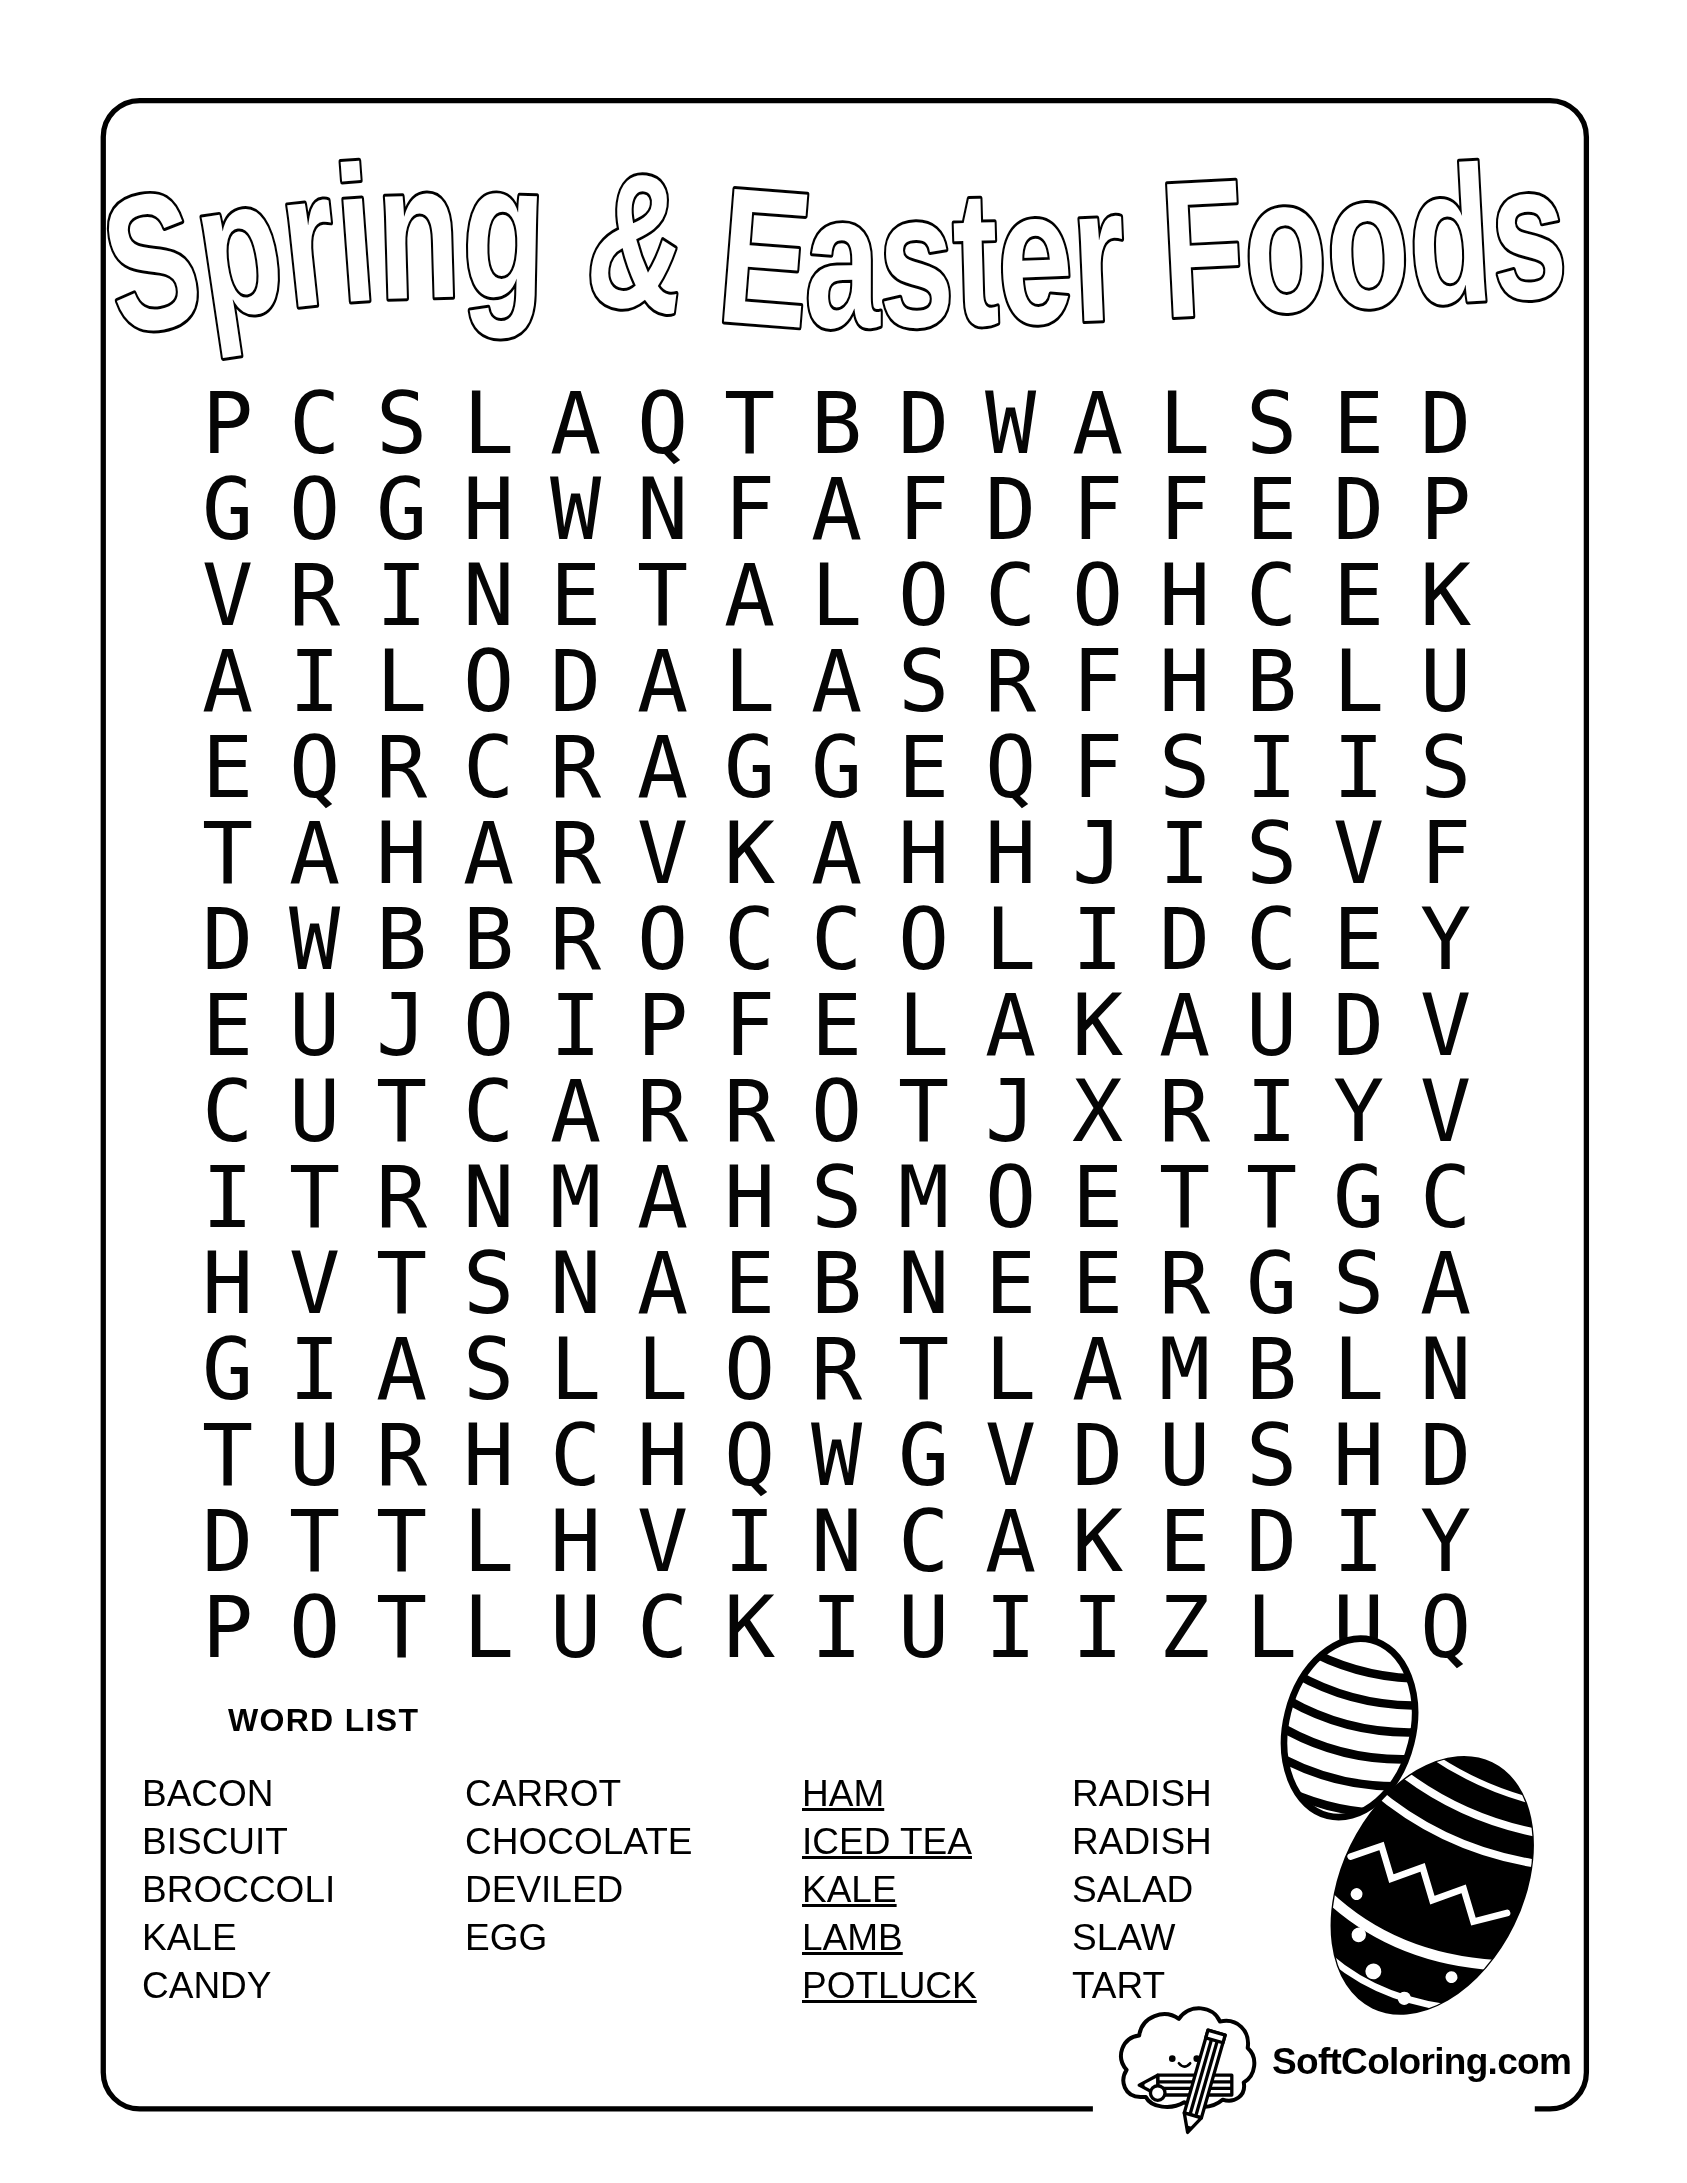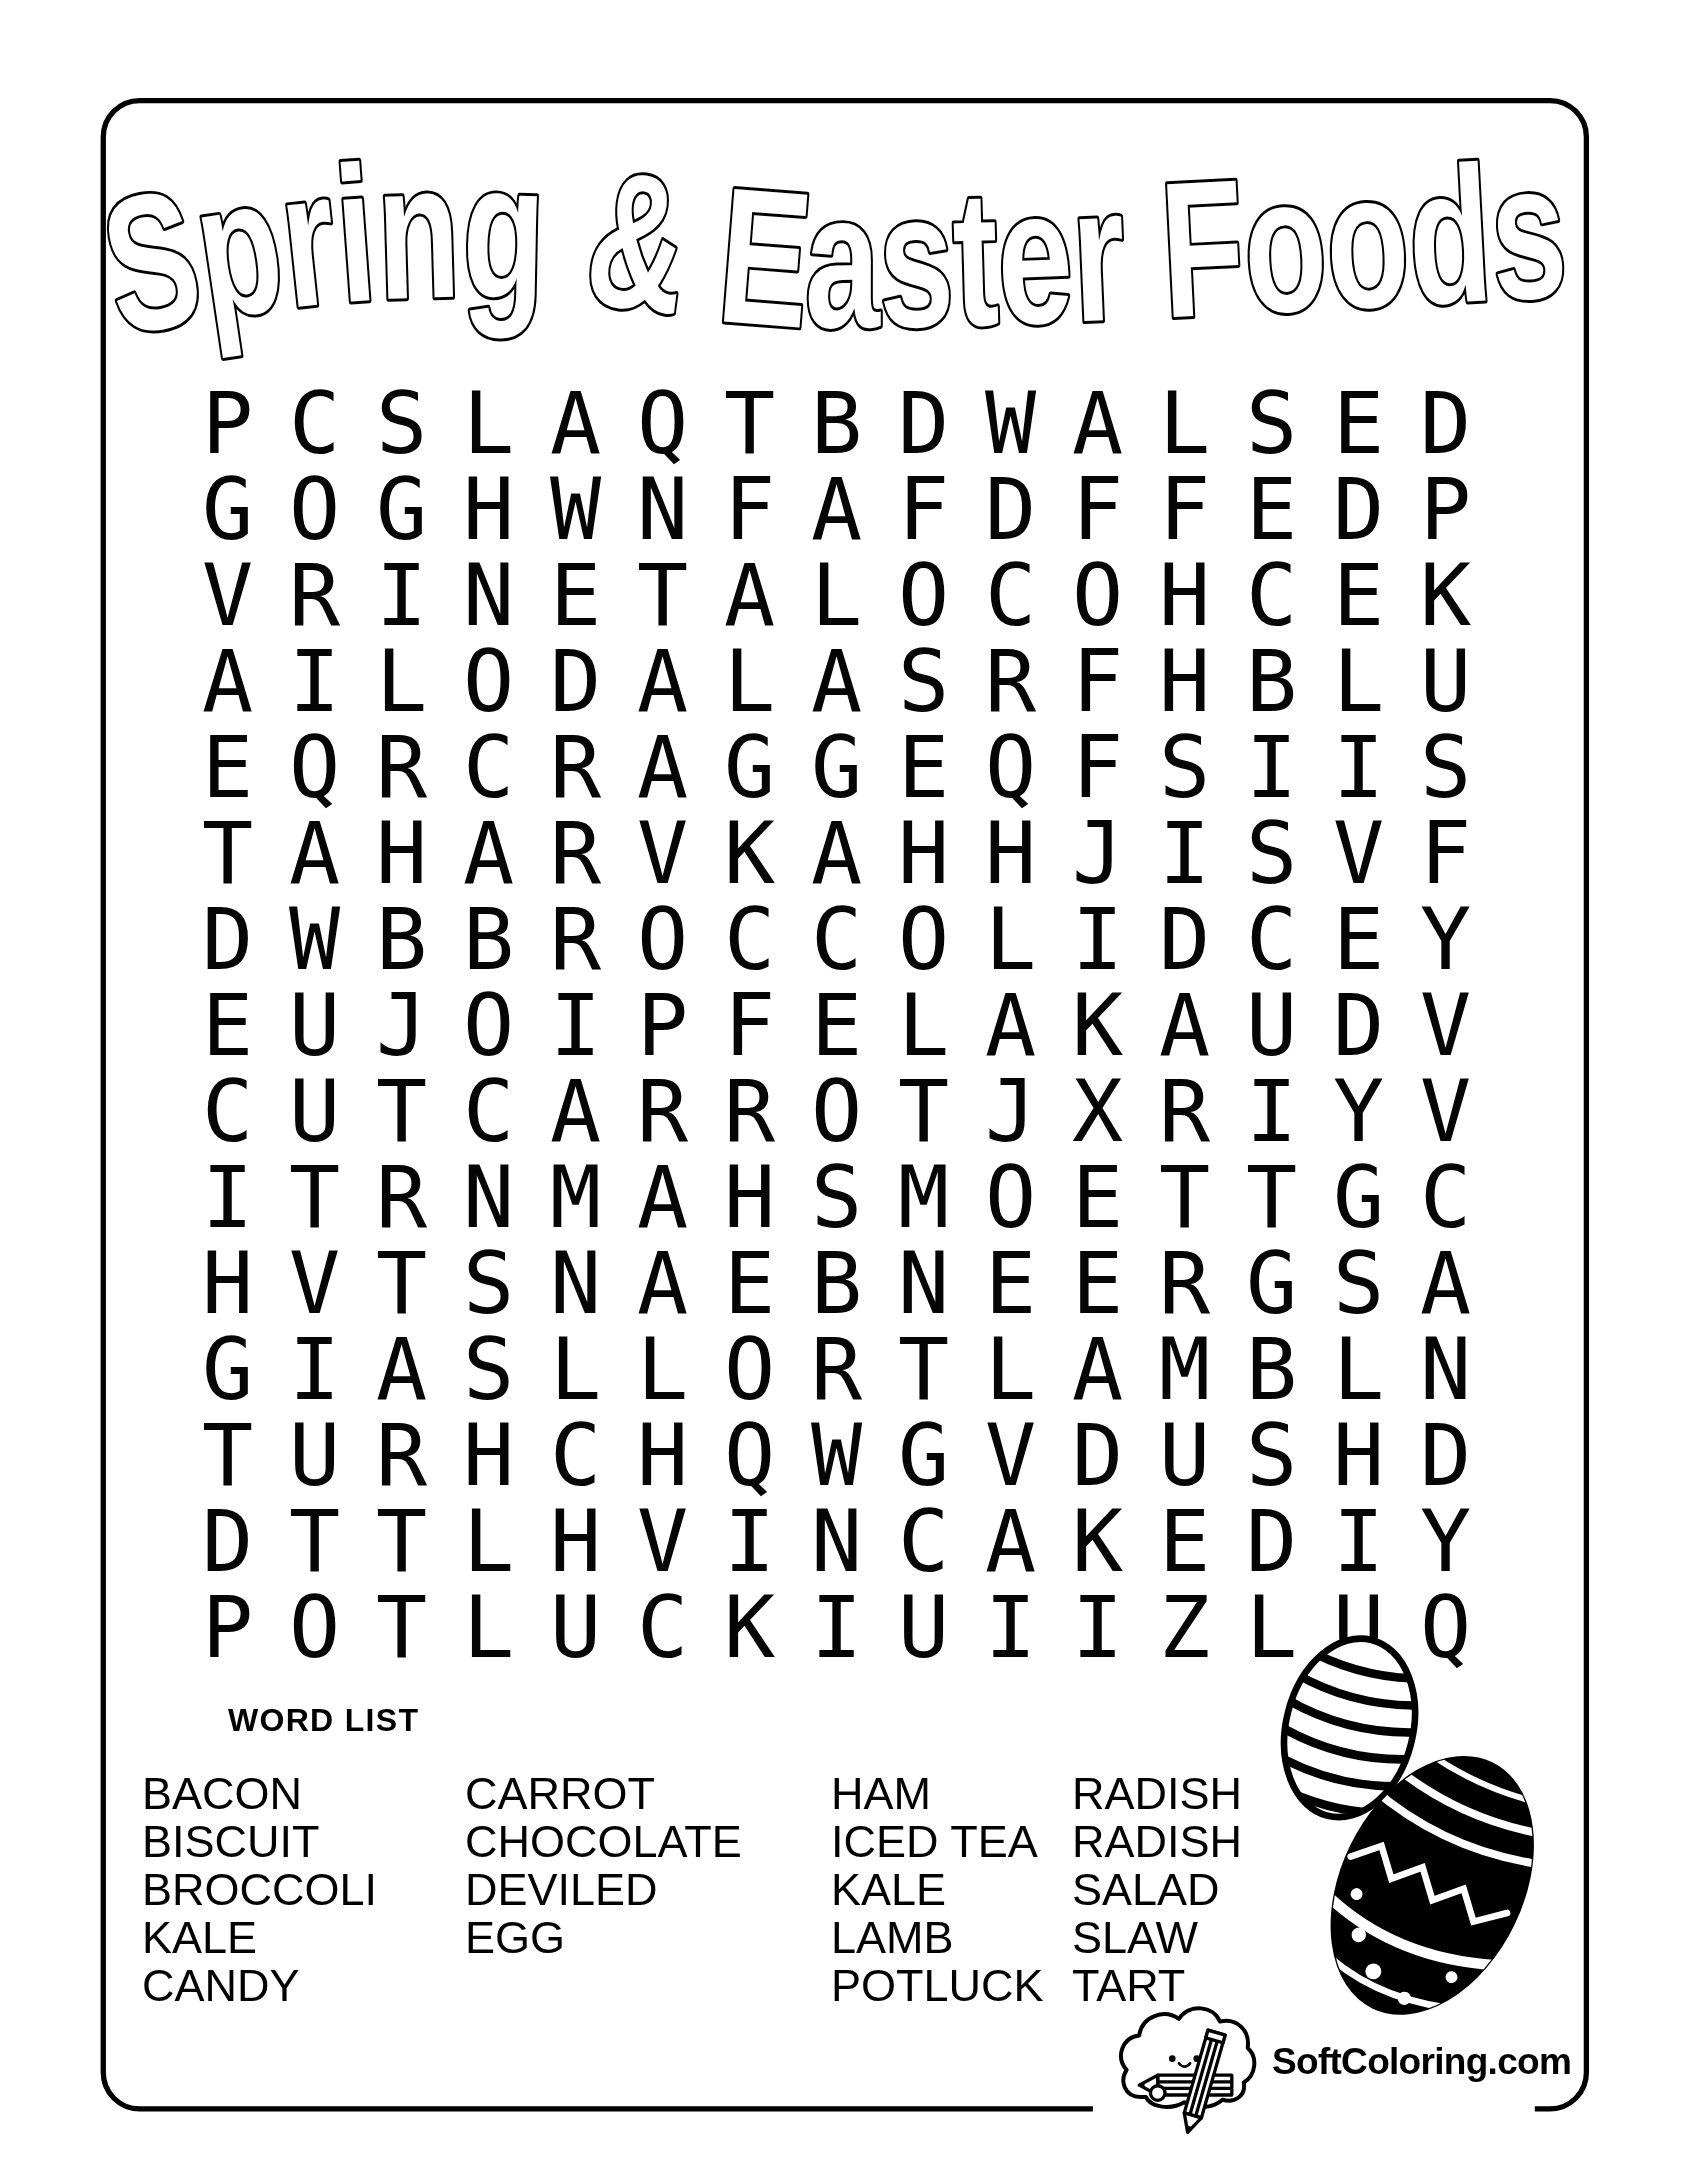--- a/index.html
+++ b/index.html
@@ -14,26 +14,26 @@
     font-family:"DejaVu Sans Mono",monospace;font-size:85px;font-weight:400;
     color:#050505;z-index:1;
   }
   #gridbox .cell{display:flex;align-items:center;justify-content:center;}
   
   #wl-heading{
     position:absolute;left:228px;top:1702px;width:1059px;text-align:left;
     font-size:32px;font-weight:bold;letter-spacing:1.3px;z-index:1;
   }
   .wordcol{
-    position:absolute;top:1770px;font-size:45px;line-height:48px;
+    position:absolute;top:1770px;font-size:37px;line-height:48px;
     letter-spacing:0;z-index:1;white-space:nowrap;
   }
   #col1{left:142px;}
   #col2{left:438px;margin-left:27px;}
-  #col3{left:831px;}
+  #col3{left:802px;text-decoration:underline;}
   #col4{left:1072px;}
   
   #brand{
     position:absolute;left:1272px;top:2041px;font-size:37px;font-weight:bold;
     letter-spacing:-0.7px;z-index:3;white-space:nowrap;
   }
   
   #decor{position:absolute;left:0;top:0;z-index:2;pointer-events:none;}
 </style>
 </head>

